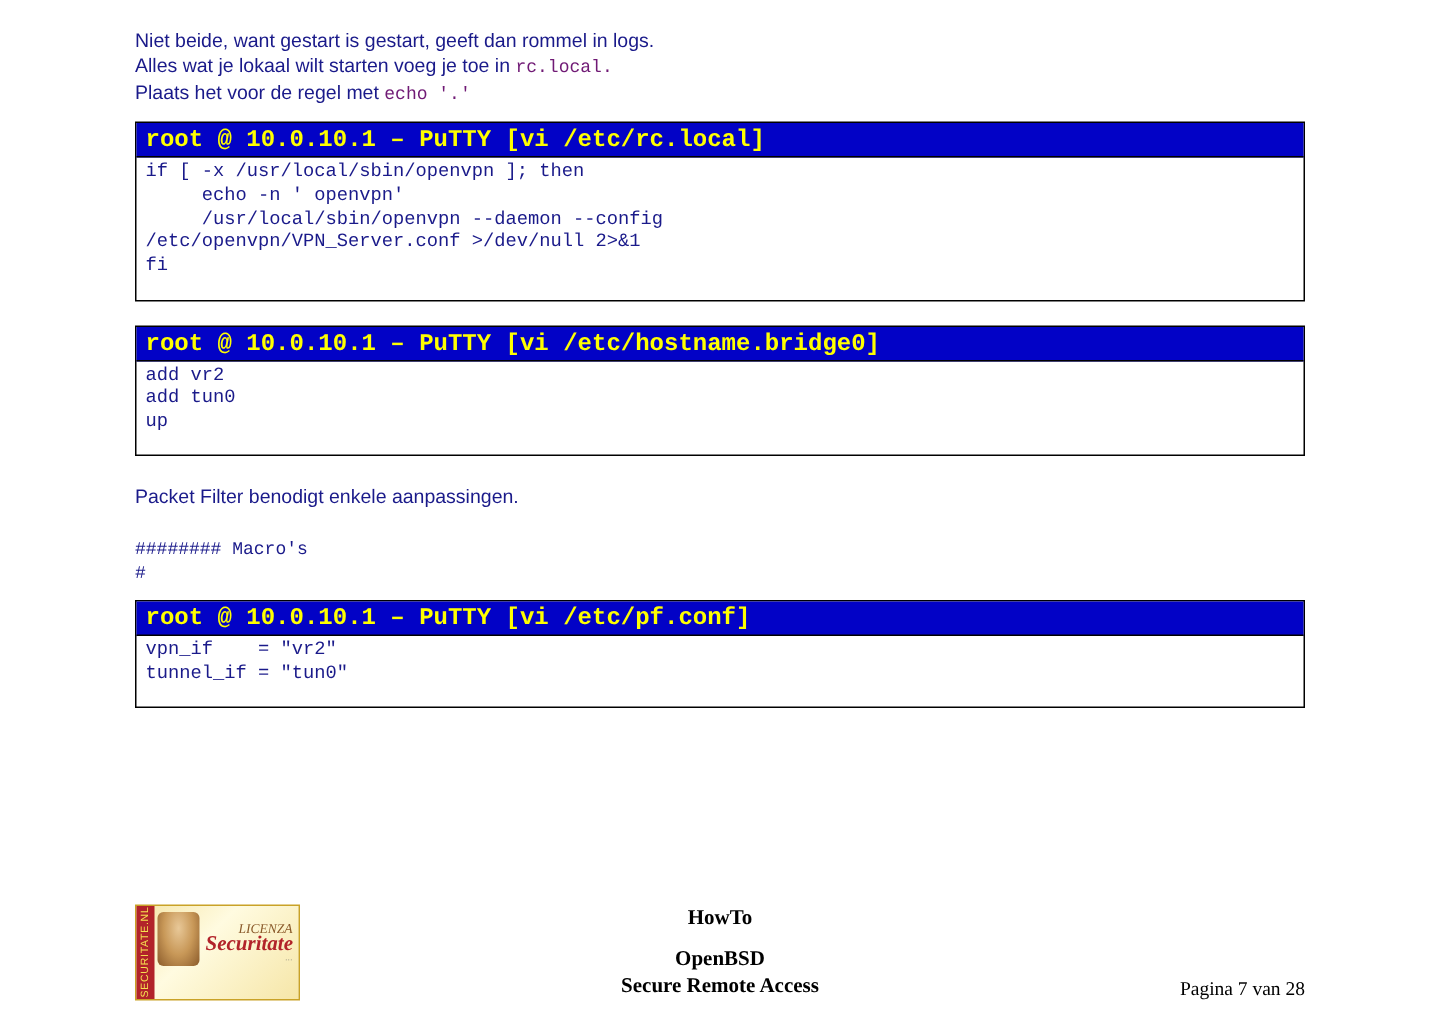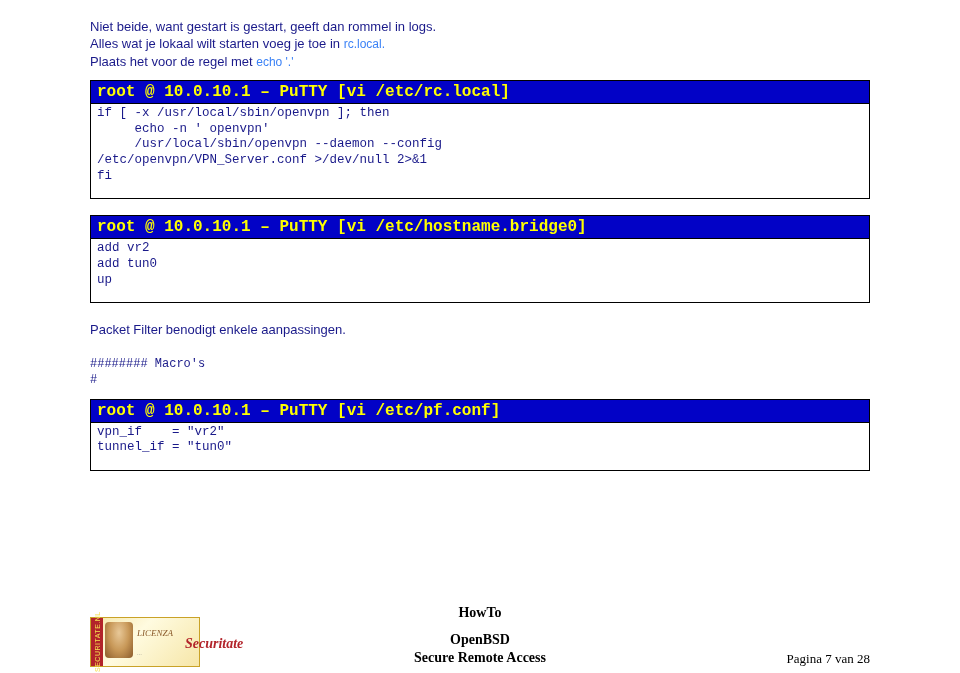--- a/index.html
+++ b/index.html
@@ -15,23 +15,23 @@
   .page {
     padding: 0 90px 0 90px;
   }
   .body-text {
     font-size: 13px;
     color: #1a1a8a;
     line-height: 1.35;
     margin: 0 0 8px 0;
   }
   .inline-code {
-    font-family: Liberation Sans, sans-serif;
+    font-family: Liberation Mono, monospace;
     font-size: 12px;
-    color: #3b82f6;
+    color: #701a75;
   }
   .code-box {
     border: 1px solid #000;
     margin: 10px 0 16px 0;
     background: #fff;
   }
   .code-title {
     background: #0202c6;
     color: #ffff00;
     font-family: "Courier New", monospace;
@@ -70,26 +70,27 @@
     line-height: 1.3;
   }
   .footer-center .bold { font-weight: bold; }
   .page-num {
     font-family: "Times New Roman", serif;
     font-size: 13px;
     color: #000;
   }
   .stamp {
     width: 110px;
-    height: 50px;
+    height: 64px;
     position: relative;
     border: 1px solid #c9a227;
     background: linear-gradient(135deg,#f6e6a8 0%, #fffbe0 40%, #f6e6a8 100%);
     display: flex;
     align-items: center;
+    text-align: right;
   }
   .stamp-side {
     position: absolute;
     left: 0;
     top: 0;
     bottom: 0;
     width: 12px;
     background: #b2232a;
     writing-mode: vertical-rl;
     transform: rotate(180deg);
@@ -122,21 +123,20 @@
     color: #8a5a2a;
     font-style: italic;
   }
   .stamp-text .sec {
     font-family: "Brush Script MT", cursive;
     font-size: 14px;
     color: #b2232a;
     font-weight: bold;
     font-style: italic;
     line-height: 0.9;
-    margin-left: 48px;
   }
   .stamp-text .sub {
     font-size: 5px;
     color: #666;
     font-family: Arial;
   }
 </style>
 </head>
 <body>
 

